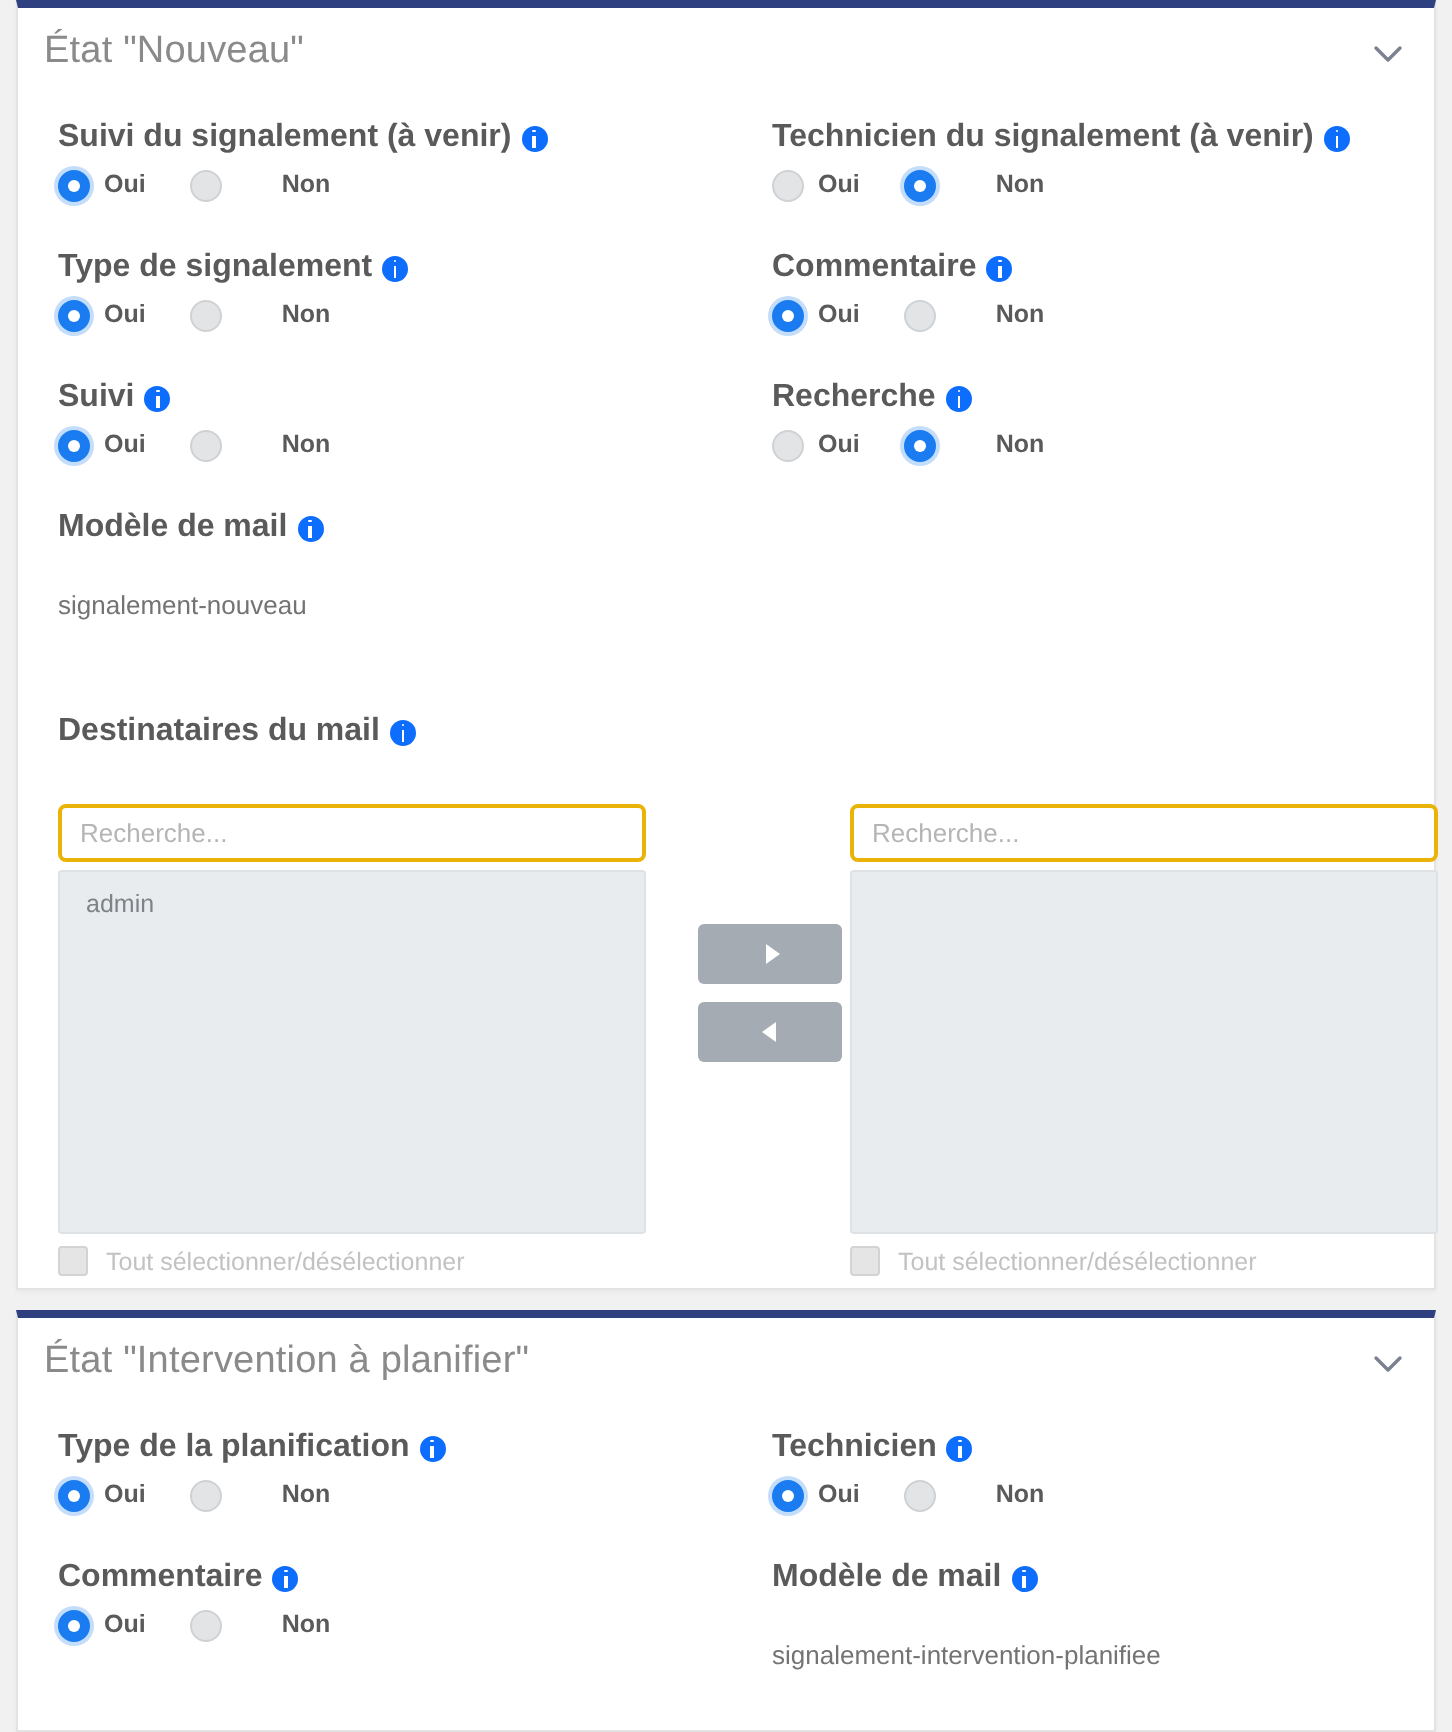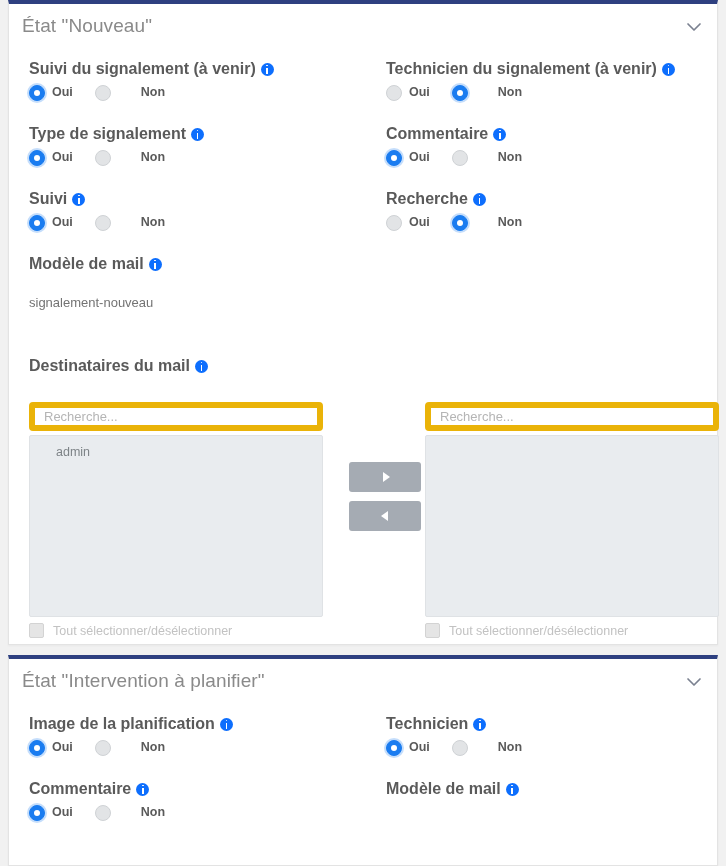--- a/index.html
+++ b/index.html
@@ -175,21 +175,21 @@
     top: 0;
     width: 294px;
   }
   .dl-side.left  { left: 0px; }
   .dl-side.right { left: 396px; }
 
   .dl-search {
     width: 100%;
     height: 29px;
     box-sizing: border-box;
-    border: 6px solid #eab308;
+    border: 2px solid #eab308;
     border-radius: 4px;
     background: #fff;
     padding: 0 9px;
     font-size: 13px;
     color: #3f3f3f;
     font-family: "Liberation Sans", sans-serif;
     outline: none;
   }
   .dl-search::placeholder { color: #b5b5b5; }
 
@@ -200,21 +200,21 @@
     box-sizing: border-box;
     background: #e9ecef;
     border: 1px solid #dfe2e5;
     border-radius: 2px;
     overflow: auto;
     padding-top: 6px;
   }
   .dl-item {
     font-size: 12.5px;
     color: #7d8387;
-    padding: 2px 26px;
+    padding: 2px 13px;
     line-height: 16px;
     cursor: pointer;
   }
 
   .dl-check-row {
     margin-top: 6px;
     display: flex;
     align-items: center;
     gap: 9px;
     cursor: pointer;
@@ -440,21 +440,21 @@
         <svg width="20" height="14" viewBox="0 0 20 14">
           <path d="M4 4 L10 10 L16 4" fill="none" stroke="#7b8190" stroke-width="1.7" stroke-linecap="round" stroke-linejoin="round"></path>
         </svg>
       </div>
     </div>
 
     <div class="field-grid">
 
       <div class="field" style="left:20px; top:12px;">
         <div class="field-label">
-          <span>Image de la planification</span>
+          <span>Type de la planification</span>
           <span class="info-icon"></span>
         </div>
         <div class="radio-row">
           <span class="radio-opt">
             <span class="radio-dot on"></span>
             <span class="radio-text">Oui</span>
           </span>
           <span class="radio-opt">
             <span class="radio-dot off"></span>
             <span class="radio-text">Non</span>
@@ -494,18 +494,19 @@
             <span class="radio-text">Non</span>
           </span>
         </div>
       </div>
 
       <div class="field" style="left:377px; top:77px;">
         <div class="field-label">
           <span>Modèle de mail</span>
           <span class="info-icon"></span>
         </div>
+        <div class="value-text">signalement-intervention-planifiee</div>
       </div>
 
     </div>
   </div>
 
 </div>
 
 </body></html>

